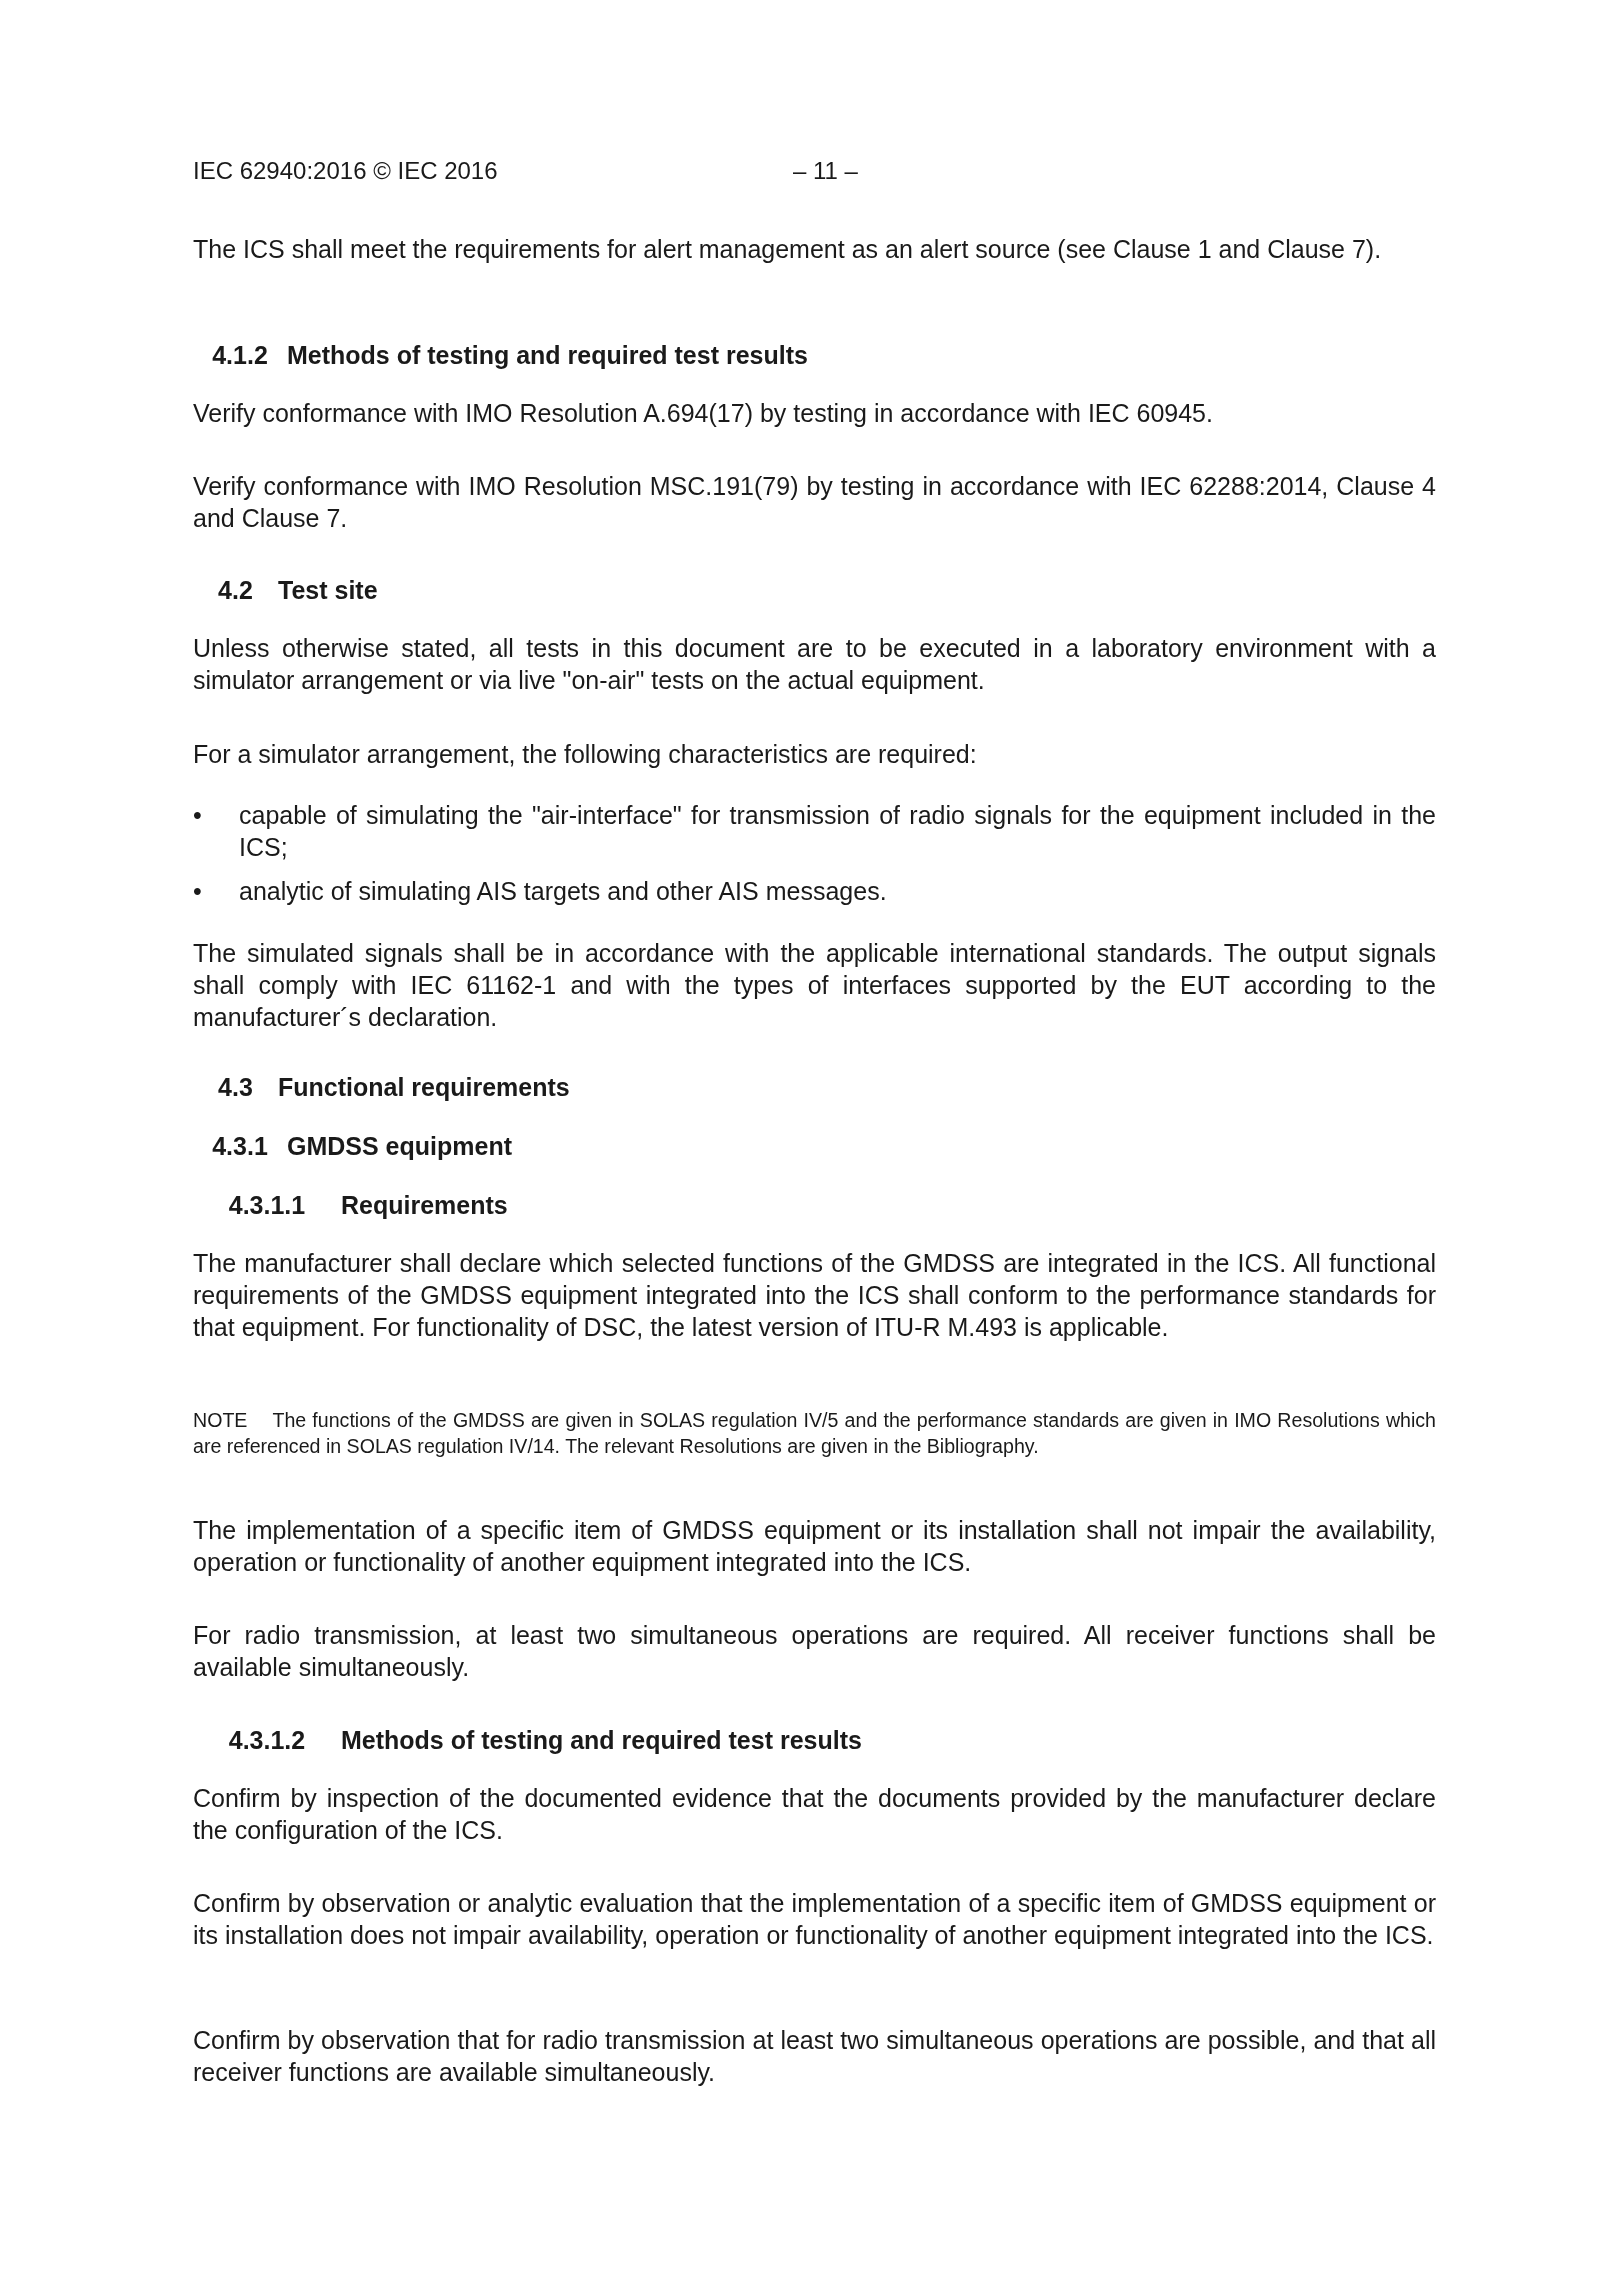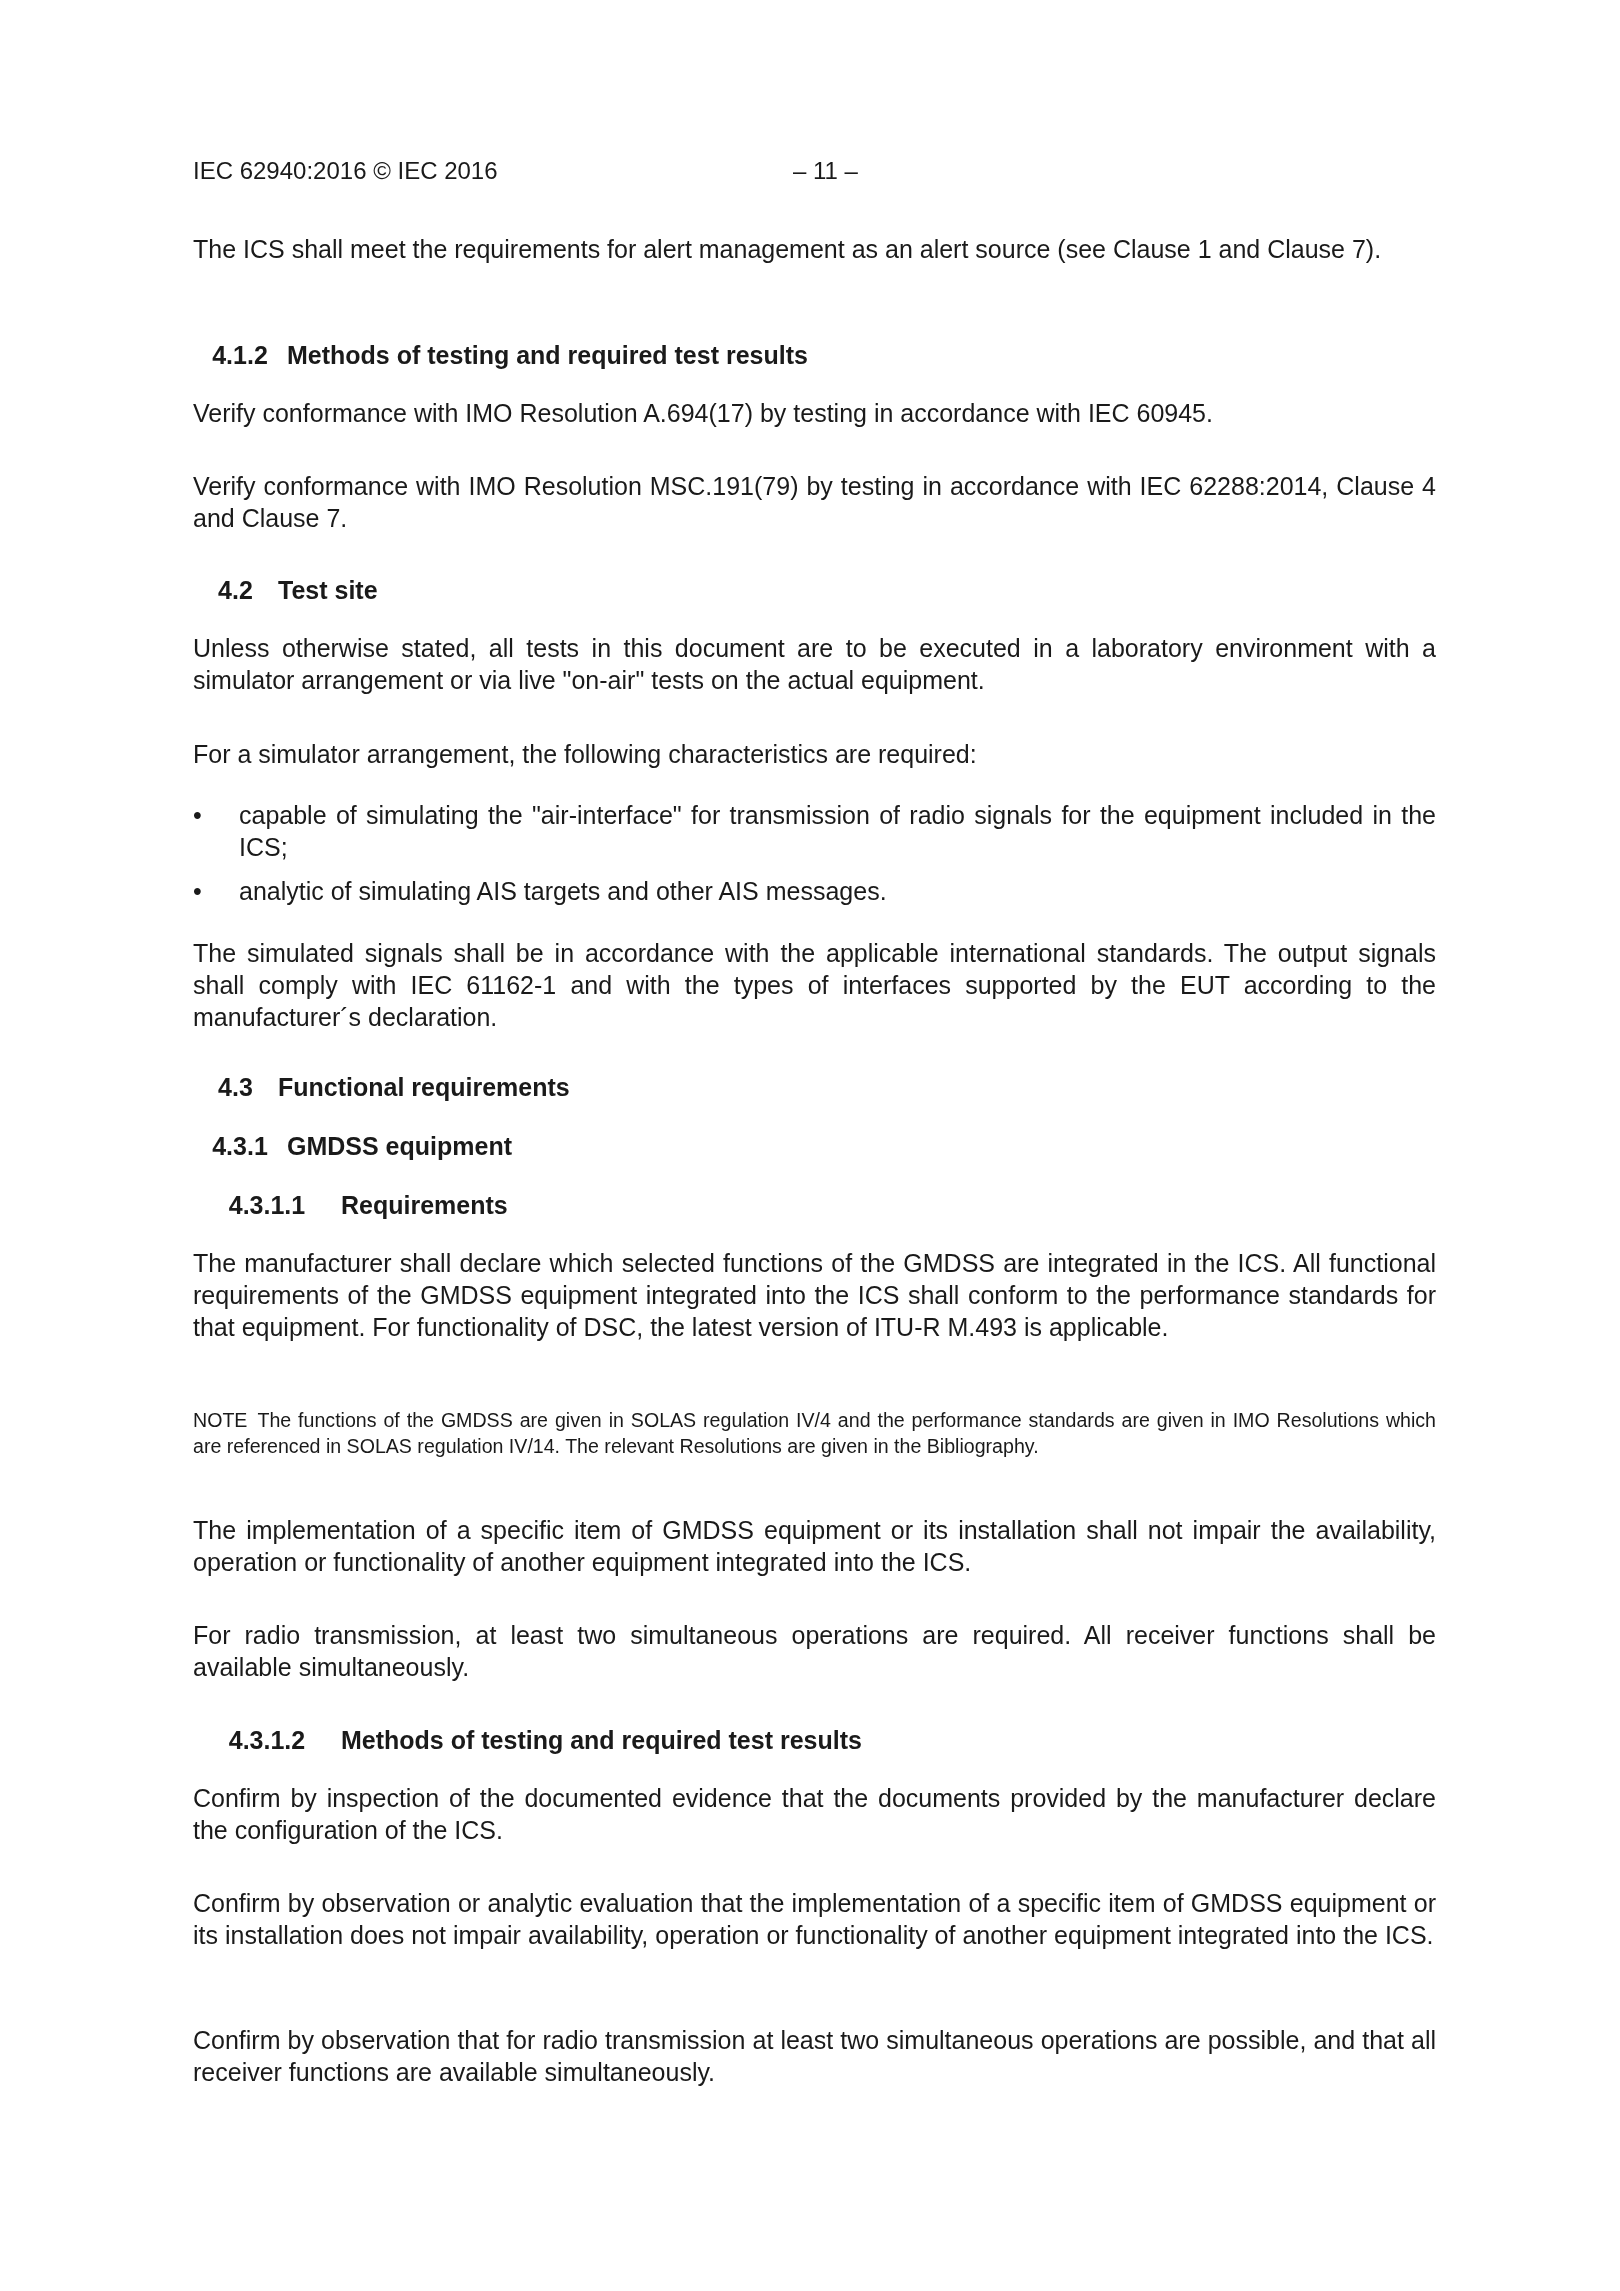--- a/index.html
+++ b/index.html
@@ -7,21 +7,21 @@
          font-family: "Liberation Sans", sans-serif; color: #1a1a1a; }
   .page { position: absolute; left: 193px; top: 0; width: 1243px; }
   .hdr { position: absolute; top: 157px; left: 0; width: 1243px; height: 29px; font-size: 24px; }
   .hdr-left { position: absolute; left: 0; top: 0; }
   .hdr-center { position: absolute; left: 600px; top: 0; }
   .p { position: absolute; left: 0; width: 1243px; font-size: 25px; line-height: 32px; text-align: justify; }
   .p.last-left { text-align-last: left; }
   .h { position: absolute; left: 0; font-size: 25px; font-weight: bold; line-height: 32px; white-space: nowrap; text-align: center; }
   .h .num { display: inline-block; }
   .note { position: absolute; left: 0; width: 1243px; font-size: 19.6px; line-height: 25.5px; text-align: justify; }
-  .note .lbl { margin-right: 10px; }
+  .note .lbl { margin-right: 25px; }
   .bullet { position: absolute; left: 0; width: 1243px; font-size: 25px; line-height: 32px; }
   .bullet .dot { position: absolute; left: 0; top: 0; }
   .bullet .txt { display: block; margin-left: 46px; text-align: justify; }
 </style>
 </head>
 <body>
 
 <div class="page">
 
   <div class="hdr">
@@ -59,21 +59,21 @@
   </div>
   <div class="h" style="top:1130px">
     <span class="num" style="width:94px">4.3.1</span><span>GMDSS equipment</span>
   </div>
   <div class="h" style="top:1189px">
     <span class="num" style="width:148px">4.3.1.1</span><span>Requirements</span>
   </div>
   <div class="p last-left" style="top:1247px">The manufacturer shall declare which selected functions of the GMDSS are integrated in the ICS. All functional requirements of the GMDSS equipment integrated into the ICS shall conform to the performance standards for that equipment. For functionality of DSC, the latest version of ITU-R M.493 is applicable.</div>
 
   <div class="note" style="top:1408px">
-    <span class="lbl">NOTE</span><span>The functions of the GMDSS are given in SOLAS regulation IV/4 and the performance standards are given in IMO Resolutions which are referenced in SOLAS regulation IV/14. The relevant Resolutions are given in the Bibliography.</span>
+    <span class="lbl">NOTE</span><span>The functions of the GMDSS are given in SOLAS regulation IV/5 and the performance standards are given in IMO Resolutions which are referenced in SOLAS regulation IV/14. The relevant Resolutions are given in the Bibliography.</span>
   </div>
 
   <div class="p last-left" style="top:1514px">The implementation of a specific item of GMDSS equipment or its installation shall not impair the availability, operation or functionality of another equipment integrated into the ICS.</div>
   <div class="p last-left" style="top:1619px">For radio transmission, at least two simultaneous operations are required. All receiver functions shall be available simultaneously.</div>
 
   <div class="h" style="top:1724px">
     <span class="num" style="width:148px">4.3.1.2</span><span>Methods of testing and required test results</span>
   </div>
   <div class="p last-left" style="top:1782px">Confirm by inspection of the documented evidence that the documents provided by the manufacturer declare the configuration of the ICS.</div>
   <div class="p last-left" style="top:1887px">Confirm by observation or analytic evaluation that the implementation of a specific item of GMDSS equipment or its installation does not impair availability, operation or functionality of another equipment integrated into the ICS.</div>

